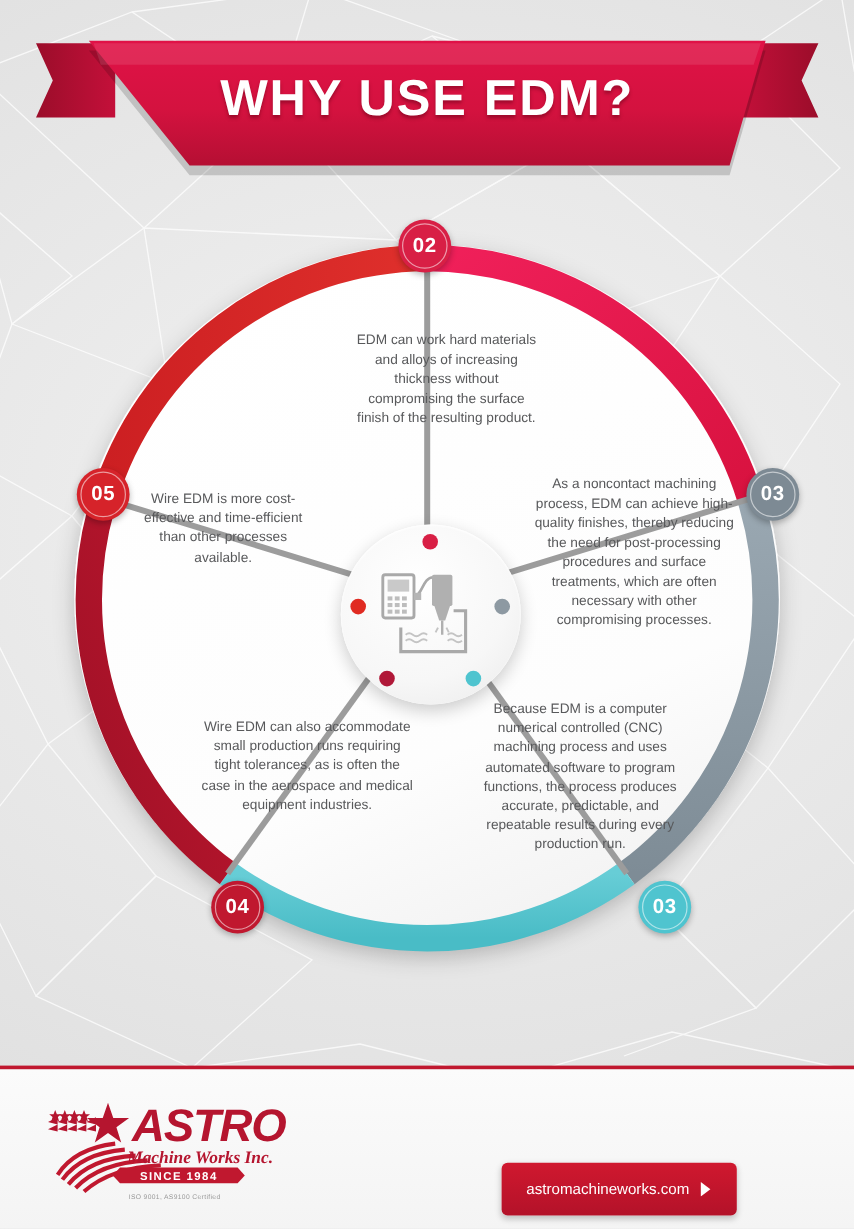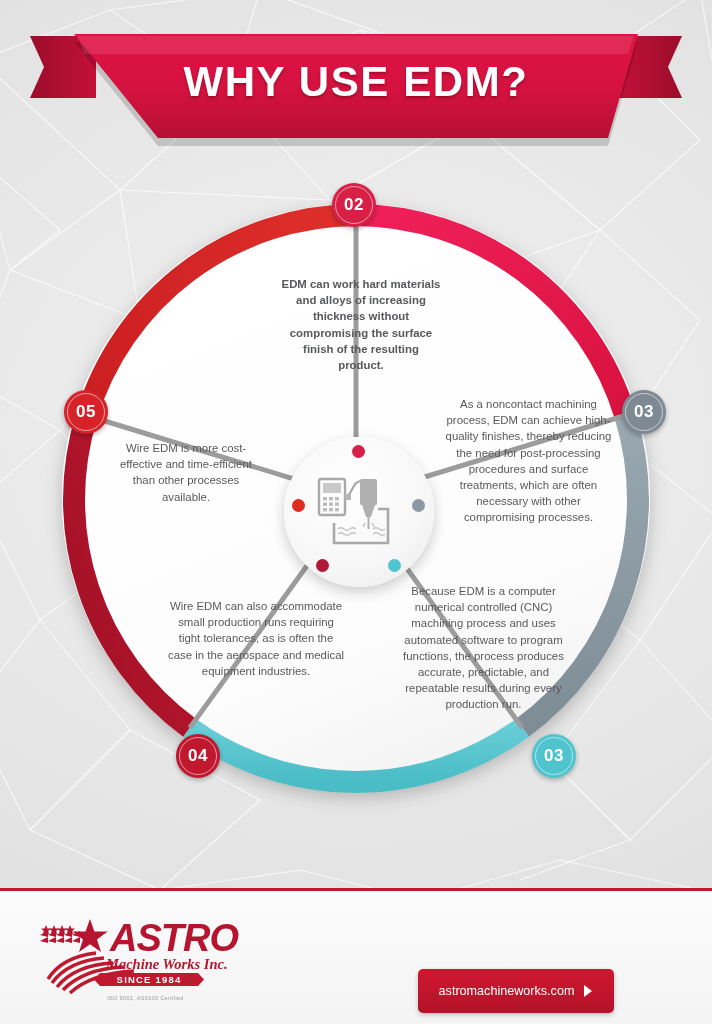--- a/index.html
+++ b/index.html
@@ -62,25 +62,25 @@
 
   
   .seg-text {
     position: absolute;
     color: #58595b;
     font-size: 11.4px;
     line-height: 1.42;
     text-align: center;
     font-family: "Liberation Sans", sans-serif;
   }
-  #seg-text-1 { left: 255px; top: 108px; width: 160px; font-weight: bold; }
+  #seg-text-1 { left: 266px; top: 108px; width: 160px; }
   #seg-text-2 { left: 415px; top: 228px; width: 175px; }
   #seg-text-3 { left: 365px; top: 415px; width: 185px; }
   #seg-text-4 { left: 140px; top: 430px; width: 180px; }
-  #seg-text-5 { left: 90px; top: 240px; width: 140px; margin-top: 32px; }
+  #seg-text-5 { left: 90px; top: 240px; width: 140px; }
 
   
   .badge {
     position: absolute;
     width: 44px;
     height: 44px;
     border-radius: 50%;
     color: #ffffff;
     font-size: 17px;
     font-weight: bold;

